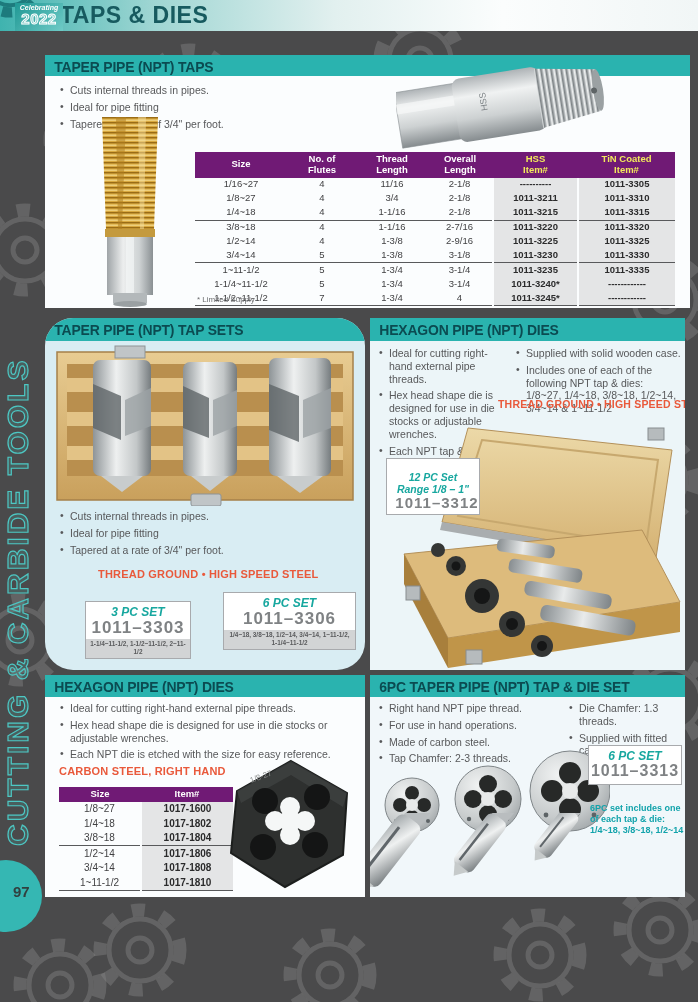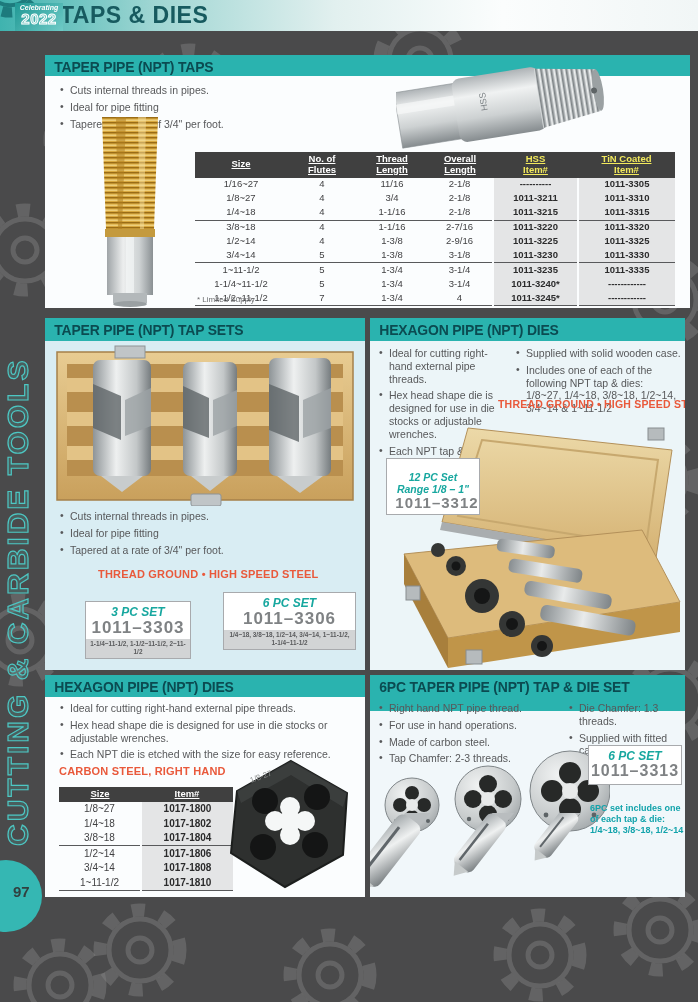--- a/index.html
+++ b/index.html
@@ -37,22 +37,22 @@
   .band-title{display:block;padding:3px 0 0 10px;font-size:15px;font-weight:bold;color:#0b4b51;
     letter-spacing:-.2px;transform:scaleX(.93);transform-origin:left;white-space:nowrap;}
   .bullets{position:absolute;}
   .bullet{position:relative;padding-left:11px;color:#57585a;font-size:10.5px;line-height:1.22;margin-bottom:4px;}
   .bullet::before{content:"\2022";position:absolute;left:1px;top:-1px;color:#57585a;}
   .steel-note{position:absolute;color:#e9593b;font-weight:bold;font-size:11px;letter-spacing:.2px;white-space:nowrap;}
 
   
   table{border-collapse:collapse;}
   .spec-table{position:absolute;font-size:9.5px;color:#414143;}
-  .spec-table th{background:#404040;color:#fff;font-weight:bold;font-size:9.5px;line-height:1.15;
-    white-space:pre-line;padding:2px 1px;vertical-align:middle;text-decoration:underline;}
+  .spec-table th{background:#701a75;color:#fff;font-weight:bold;font-size:9.5px;line-height:1.15;
+    white-space:pre-line;padding:2px 1px;vertical-align:middle;}
   .spec-table th.yellow{color:#f2e95c;}
   .spec-table td{text-align:center;padding:1.5px 2px;line-height:1.15;}
   .spec-table td.shade{background:#e4e5e6;font-weight:bold;color:#2b2b2c;border-left:2px solid #fbfdfe;}
   .spec-table tr.group-end td{border-bottom:1.3px solid #58595b;}
   .footnote{position:absolute;font-size:8px;color:#6d6e70;}
 
   
   .pcbox{position:absolute;background:#fff;border:1px solid #a8aaad;text-align:center;z-index:2;}
   .pc-label{display:block;color:#17a79f;font-style:italic;font-weight:bold;font-size:12px;margin-top:3px;}
   .pc-num{display:block;color:#7f8284;font-weight:bold;font-size:17px;letter-spacing:1px;line-height:1.05;}
@@ -262,21 +262,21 @@
     <rect x="2" y="26" width="66" height="56" fill="url(#silvh)" stroke="#8b9194" stroke-width=".6"></rect>
     <rect x="2" y="38" width="66" height="10" fill="#f6f8f8" opacity=".7"></rect>
     <rect x="60" y="22" width="88" height="64" rx="8" fill="url(#silvh)"></rect>
     <text x="92" y="58" font-size="9" fill="#7d8386" transform="rotate(-90 92 58)" font-family="Liberation Sans,sans-serif">HSS</text>
     <polygon points="144,24 204,34 204,76 144,84" fill="url(#thrd)"></polygon>
     <ellipse cx="204" cy="55" rx="5" ry="21" fill="#9ba1a3"></ellipse>
     <circle cx="200" cy="55" r="3" fill="#5e6466"></circle>
   </g>
 </svg>
 
-<div class="panel" style="left:45px;top:318px;width:320px;height:352px;background:#d9edf3;">
+<div class="panel" style="left:45px;top:318px;width:320px;height:352px;background:#d9edf3;border-radius:28px;">
   <div class="band" style="height:23px;">
     <span class="band-title">TAPER PIPE (NPT) TAP SETS</span>
   </div>
 
   <svg class="abs" style="left:10px;top:26px;" width="300" height="162">
     <defs>
       <linearGradient id="wood1" x1="0" y1="0" x2="0" y2="1">
         <stop offset="0" stop-color="#e8cc92"></stop>
           <stop offset="1" stop-color="#c9a05c"></stop>
       </linearGradient>
@@ -421,21 +421,21 @@
       </colgroup>
     <thead>
         <tr>
           <th>Size</th>
           <th>Item#</th>
         </tr>
       </thead>
     <tbody>
         <tr>
           <td>1/8~27</td>
-          <td class="shade">1017-1800</td>
+          <td class="shade">1017-1600</td>
         </tr>
         <tr>
           <td>1/4~18</td>
           <td class="shade">1017-1802</td>
         </tr>
         <tr class="group-end">
           <td>3/8~18</td>
           <td class="shade">1017-1804</td>
         </tr>
         <tr>
@@ -467,21 +467,21 @@
       <circle cx="84" cy="66" r="10"></circle>
       <circle cx="69" cy="80" r="10"></circle>
       <circle cx="54" cy="66" r="10"></circle>
       <circle cx="69" cy="66" r="11"></circle>
     </g>
     <text x="30" y="28" font-size="8" fill="#8e9190" transform="rotate(-20 30 28)" font-family="Liberation Sans,sans-serif">1/8-27</text>
   </svg>
 </div>
 
 <div class="panel" style="left:370px;top:675px;width:315px;height:222px;background:#f1f7fa;">
-  <div class="band" style="height:36px;">
+  <div class="band" style="height:22px;">
     <span class="band-title">6PC TAPER PIPE (NPT) TAP &amp; DIE SET</span>
   </div>
   <div class="bullets" style="left:8px;top:27px;width:188px;">
       <div class="bullet">Right hand NPT pipe thread.</div>
       <div class="bullet">For use in hand operations.</div>
       <div class="bullet">Made of carbon steel.</div>
       <div class="bullet">Tap Chamfer: 2-3 threads.</div>
     </div>
   <div class="bullets" style="left:198px;top:27px;width:114px;">
       <div class="bullet">Die Chamfer: 1.3 threads.</div>

